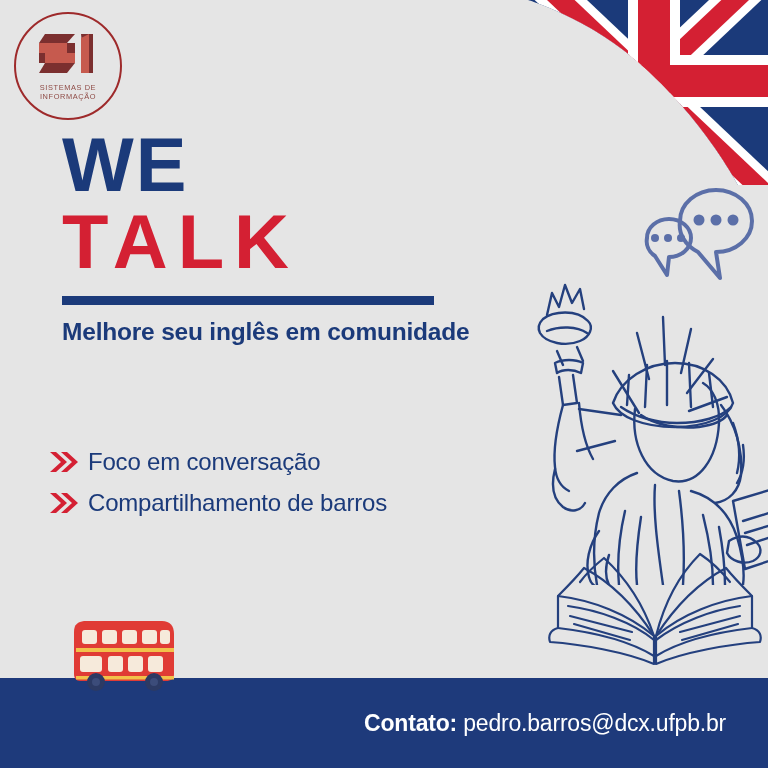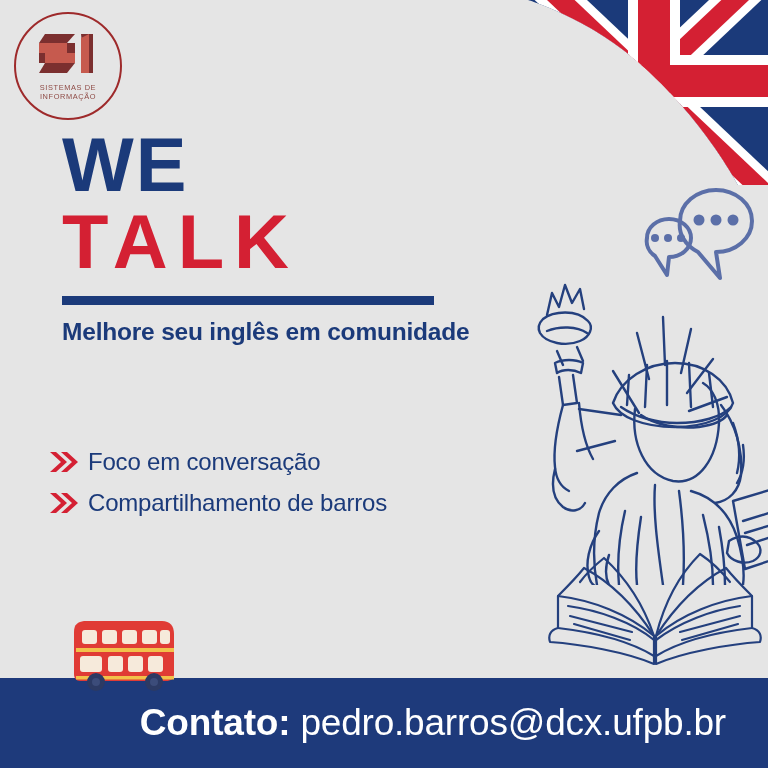--- a/index.html
+++ b/index.html
@@ -128,21 +128,21 @@
     position:absolute;left:0;bottom:0;
     width:768px;height:90px;
     background:#1E3A7B;
     z-index:3;
   }
   .footer-text{
     position:absolute;
     right:42px;top:50%;
     transform:translateY(-50%);
     color:#ffffff;
-    font-size:37px;
+    font-size:23px;
     letter-spacing:-0.2px;
     white-space:nowrap;
   }
   .footer-label{font-weight:bold;}
 </style>
 </head>
 <body>
 
 <div id="poster">
 

